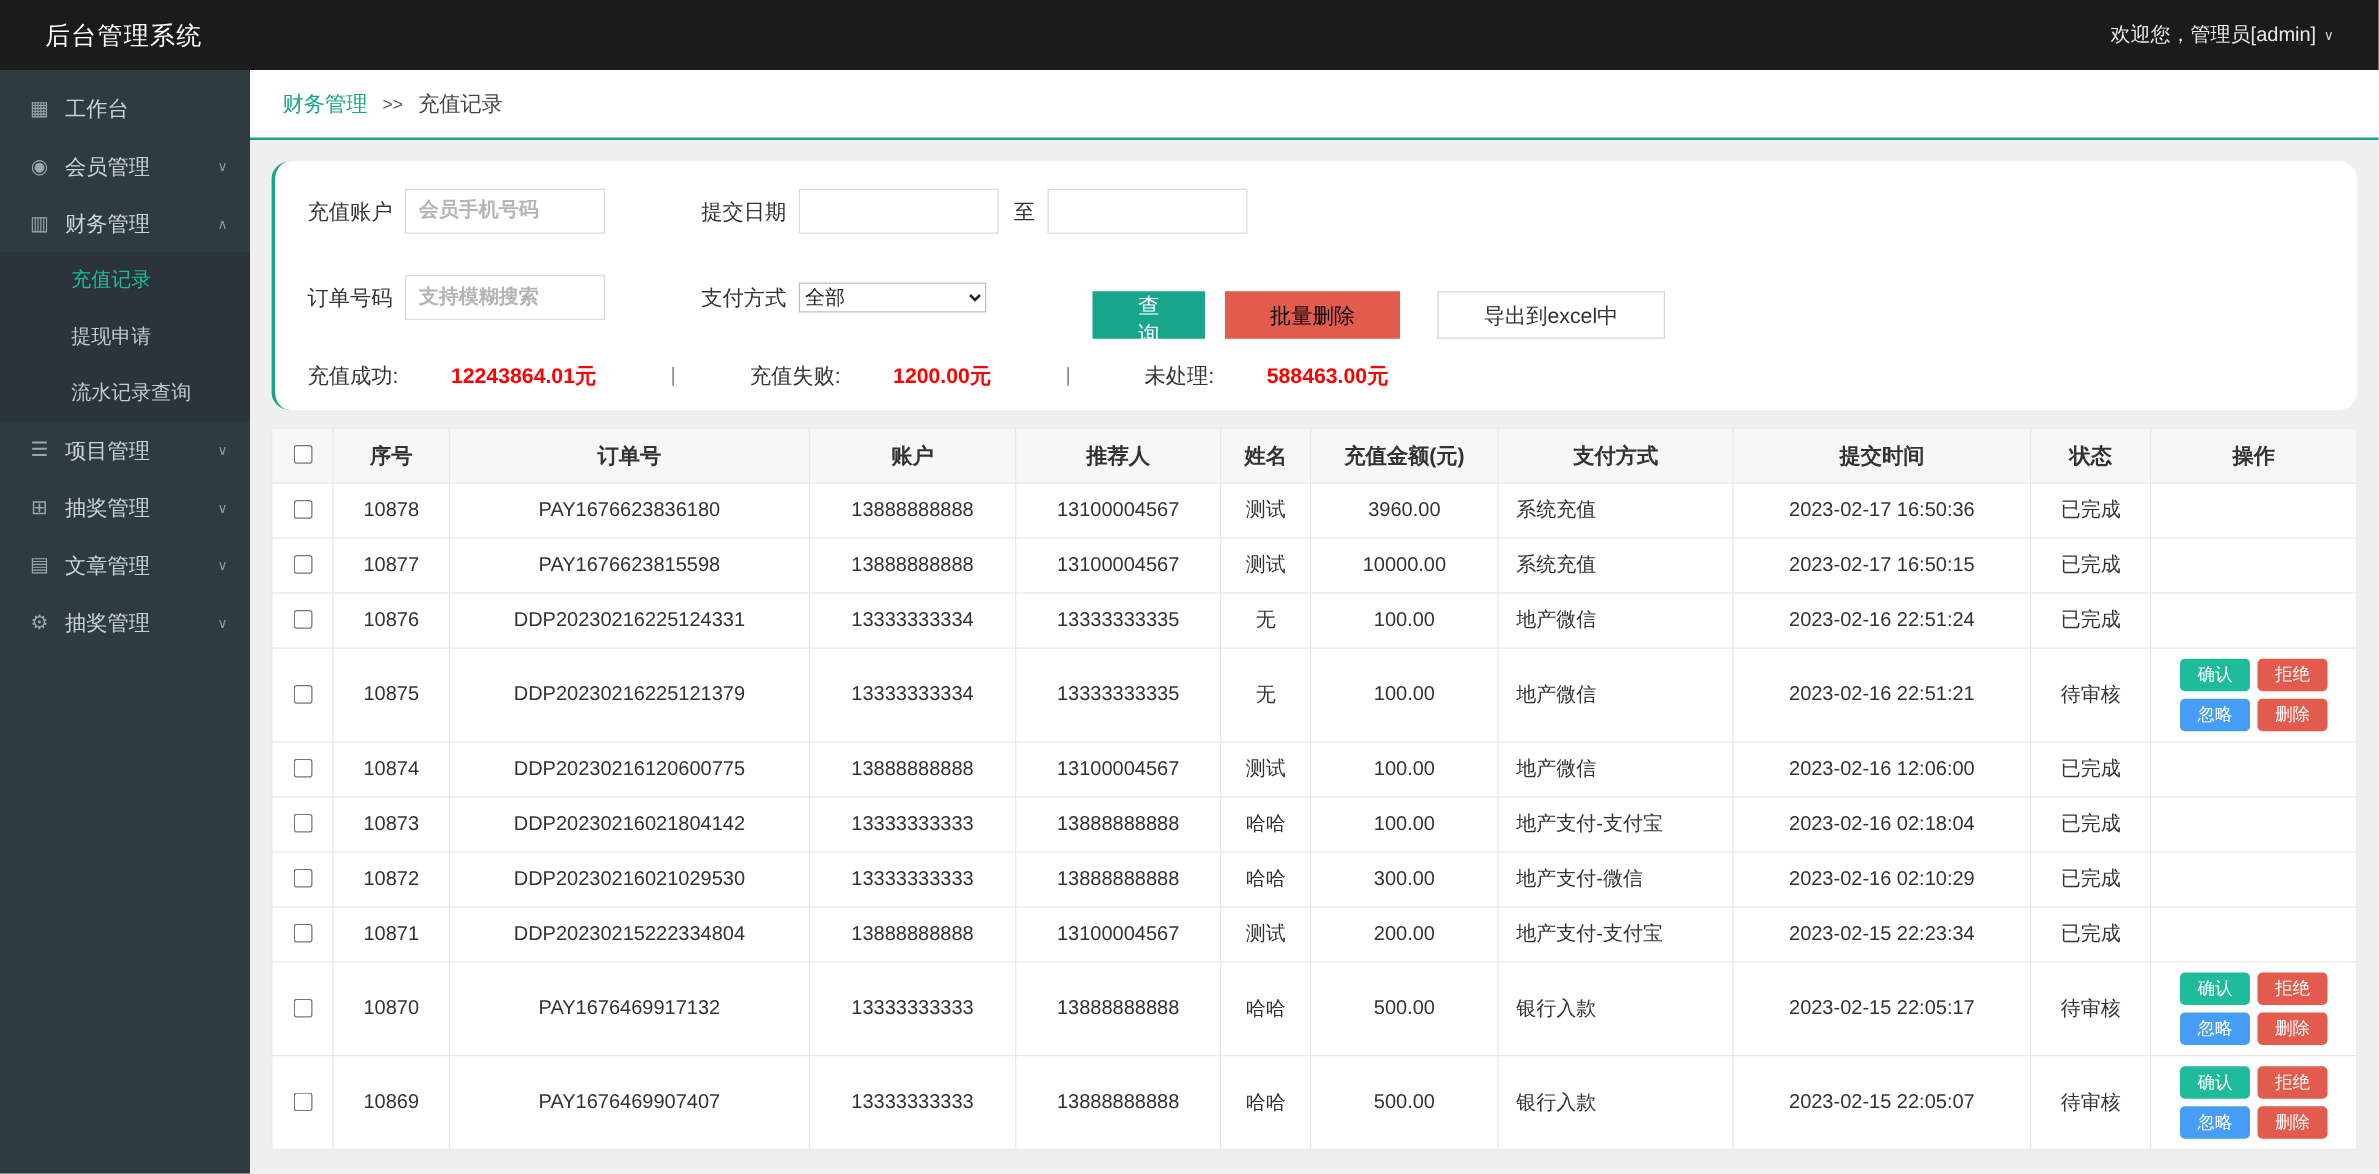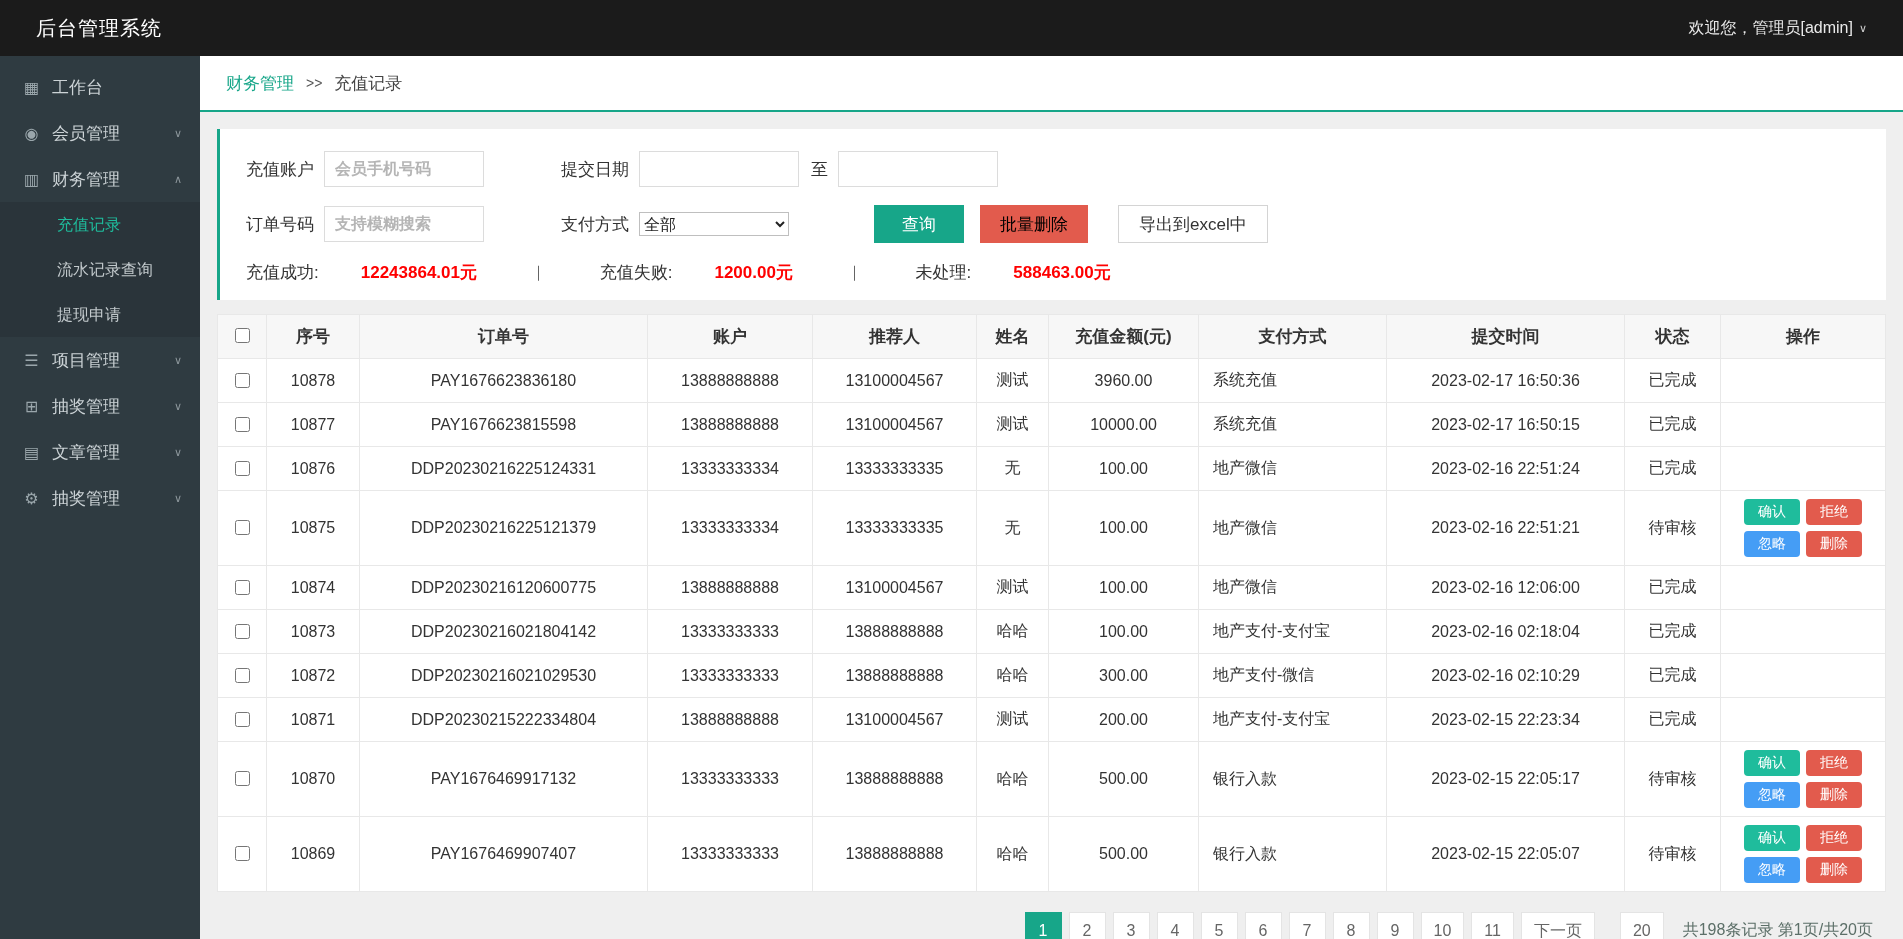--- a/index.html
+++ b/index.html
@@ -48,35 +48,36 @@
     display: flex; align-items: center; gap: 12px; padding: 0 26px; font-size: 17px;
   }
   .bc-link { color: #17a689; text-decoration: none; cursor: pointer; }
   .bc-sep { color: #555; font-size: 14px; }
   .bc-cur { color: #444; }
 
   
   .panel {
     background: #ffffff; margin: 17px 17px 14px; border-left: 3px solid #17a689;
     padding: 22px 26px 16px;
+    border-radius: 15px;
   }
   .f-row { display: flex; align-items: center; margin-bottom: 18px; }
   .f-row label { font-size: 17px; color: #333; margin-right: 10px; white-space: nowrap; }
   label.gap { margin-left: 77px; }
   label.mid { margin-left: 12px; margin-right: 10px; }
   .f-input {
     width: 160px; height: 36px; border: 1px solid #dcdcdc; background: #fff;
     padding: 0 10px; font-size: 16px; color: #333; outline: none; font-weight: bold;
   }
   .f-input::placeholder { color: #b5b5b5; }
   .f-select {
     width: 150px; height: 24px; border: 1px solid #bfbfbf; background: #fff;
     font-size: 16px; color: #222; outline: none;
   }
-  .btn { height: 38px; border: none; font-size: 17px; cursor: pointer; padding: 0 20px; }
+  .btn { height: 38px; border: none; font-size: 17px; cursor: pointer; padding: 0 36px; margin-top: 28px; }
   .btn.search { background: #17a689; color: #fff; margin-left: 85px; width: 90px; }
   .btn.danger { background: #e25b4d; color: #000000; margin-left: 16px; }
   .btn.plain { background: #fff; border: 1px solid #d4d4d4; color: #333; margin-left: 30px; }
   .stats { display: flex; align-items: center; font-size: 17px; color: #333; margin-top: 6px; gap: 36px; }
   .stats b { color: #ff0000; font-weight: 700; margin-left: 6px; }
   .sep { color: #555; margin: 0 18px; font-size: 15px; }
 
   
   .table-card { margin: 0 17px; }
   table { width: 100%; border-collapse: collapse; background: #fff; table-layout: fixed; }
@@ -136,22 +137,22 @@
           <span class="s-label">会员管理</span>
           <span class="s-caret">∨</span>
         </div>
         <div class="side-item">
           <span class="s-icon">▥</span>
           <span class="s-label">财务管理</span>
           <span class="s-caret">∧</span>
         </div>
         <div class="submenu">
           <div class="sub-item active">充值记录</div>
+          <div class="sub-item">提现申请</div>
           <div class="sub-item">流水记录查询</div>
-          <div class="sub-item">提现申请</div>
         </div>
         <div class="side-item">
           <span class="s-icon">☰</span>
           <span class="s-label">项目管理</span>
           <span class="s-caret">∨</span>
         </div>
         <div class="side-item">
           <span class="s-icon">⊞</span>
           <span class="s-label">抽奖管理</span>
           <span class="s-caret">∨</span>

